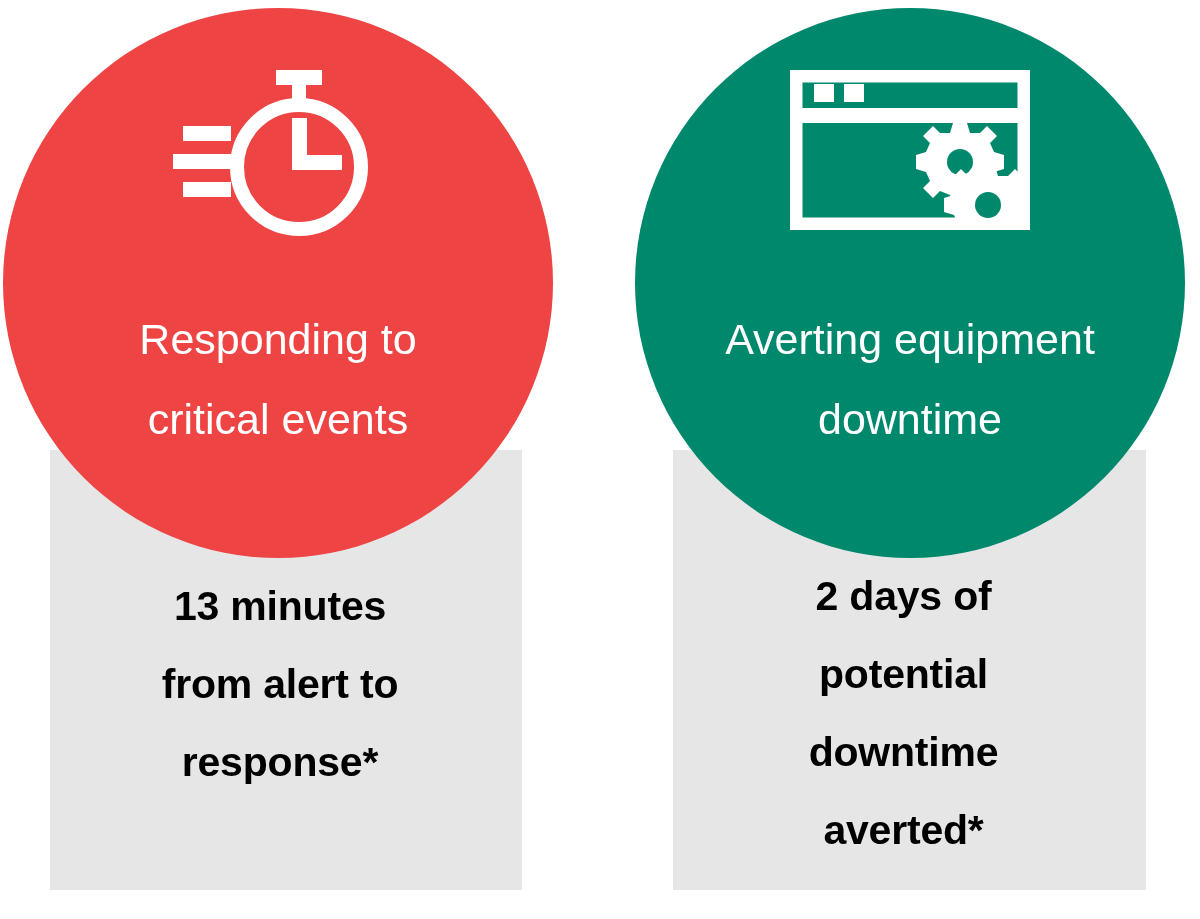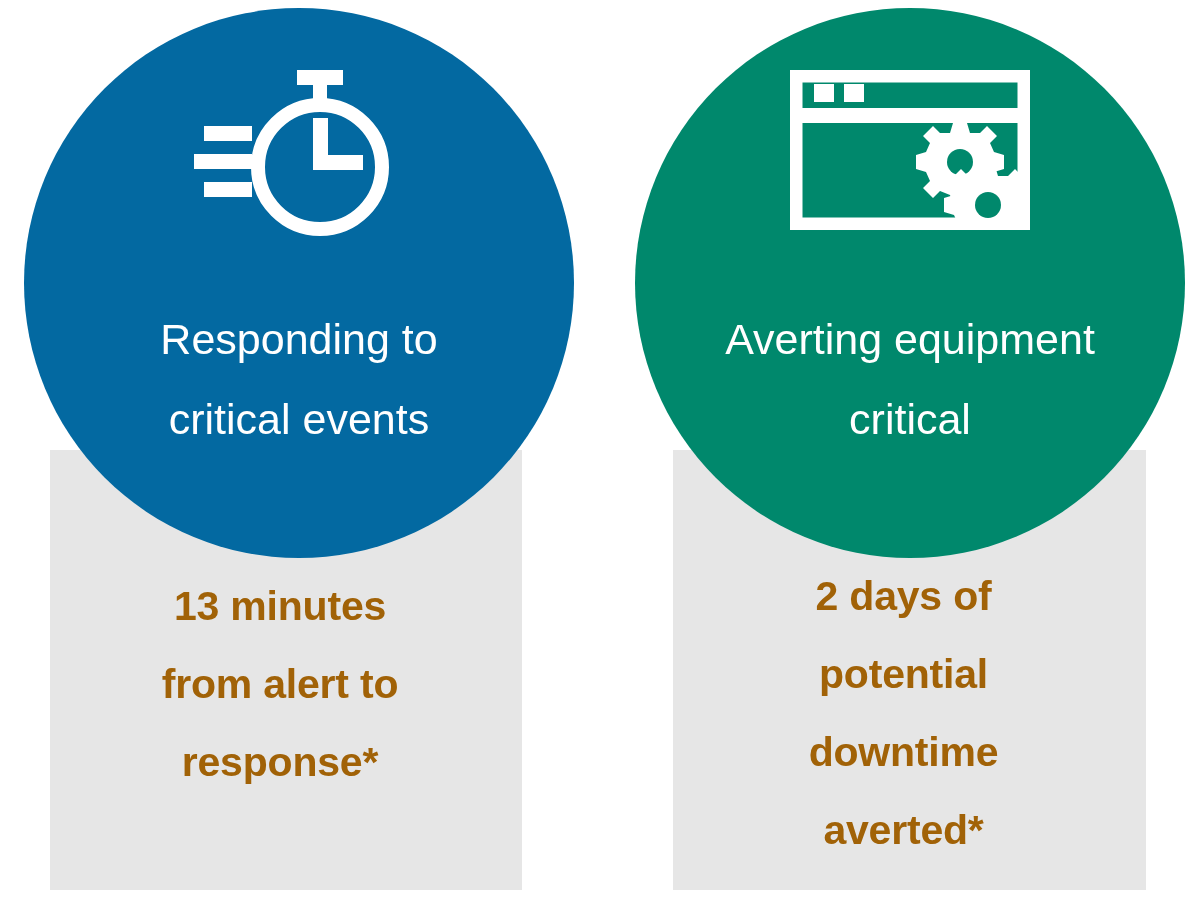--- a/index.html
+++ b/index.html
@@ -25,39 +25,39 @@
     box-sizing: border-box;
   }
   .stat-panel.left  { left: 50px;  top: 450px; width: 472px; height: 440px; }
   .stat-panel.right { left: 673px; top: 450px; width: 473px; height: 440px; }
 
   .stat-text {
     position: absolute;
     left: 0;
     right: 12px;
     text-align: center;
-    color: #a16207;
+    color: #000000;
     font-weight: bold;
     font-size: 41px;
     line-height: 1.9;
     letter-spacing: -0.2px;
     padding: 0 24px;
     box-sizing: border-box;
     white-space: pre-line;
   }
   .stat-panel.left .stat-text  { top: 118px; }
   .stat-panel.right .stat-text { top: 108px; }
 
   
   .circle {
     position: absolute;
     border-radius: 50%;
     overflow: hidden;
   }
-  .circle.blue  { left: 24px;  top: 8px; width: 550px; height: 550px; background: #0369a1; }
+  .circle.blue  { left: 3px;  top: 8px; width: 550px; height: 550px; background: #ef4444; }
   .circle.green { left: 635px; top: 8px; width: 550px; height: 550px; background: #00886c; }
 
   .circle-icon {
     position: absolute;
     left: 50%;
     transform: translateX(-50%);
     top: 62px;
   }
 
   .circle-caption {
@@ -131,16 +131,16 @@
         </g>
         <circle cx="170" cy="92" r="13" fill="#00886c"></circle>
 
         <g fill="#ffffff">
           <path d="M178 106 h10 l3 -10 h14 l3 10 h10 l7 -7 l10 10 l-7 7 l4 9 l10 3 v14 l-10 3 l-4 9 l7 7 l-10 10 l-7 -7 l-10 4 l-3 10 h-14 l-3 -10 l-10 -4 l-7 7 l-10 -10 l7 -7 l-4 -9 l-10 -3 v-14 l10 -3 l4 -9 l-7 -7 l10 -10 z"></path>
         </g>
         <circle cx="198" cy="135" r="13" fill="#00886c"></circle>
       </svg>
     </div>
     <div class="circle-caption">Averting equipment
-critical</div>
+downtime</div>
   </div>
 
 </div>
 
 </body></html>

